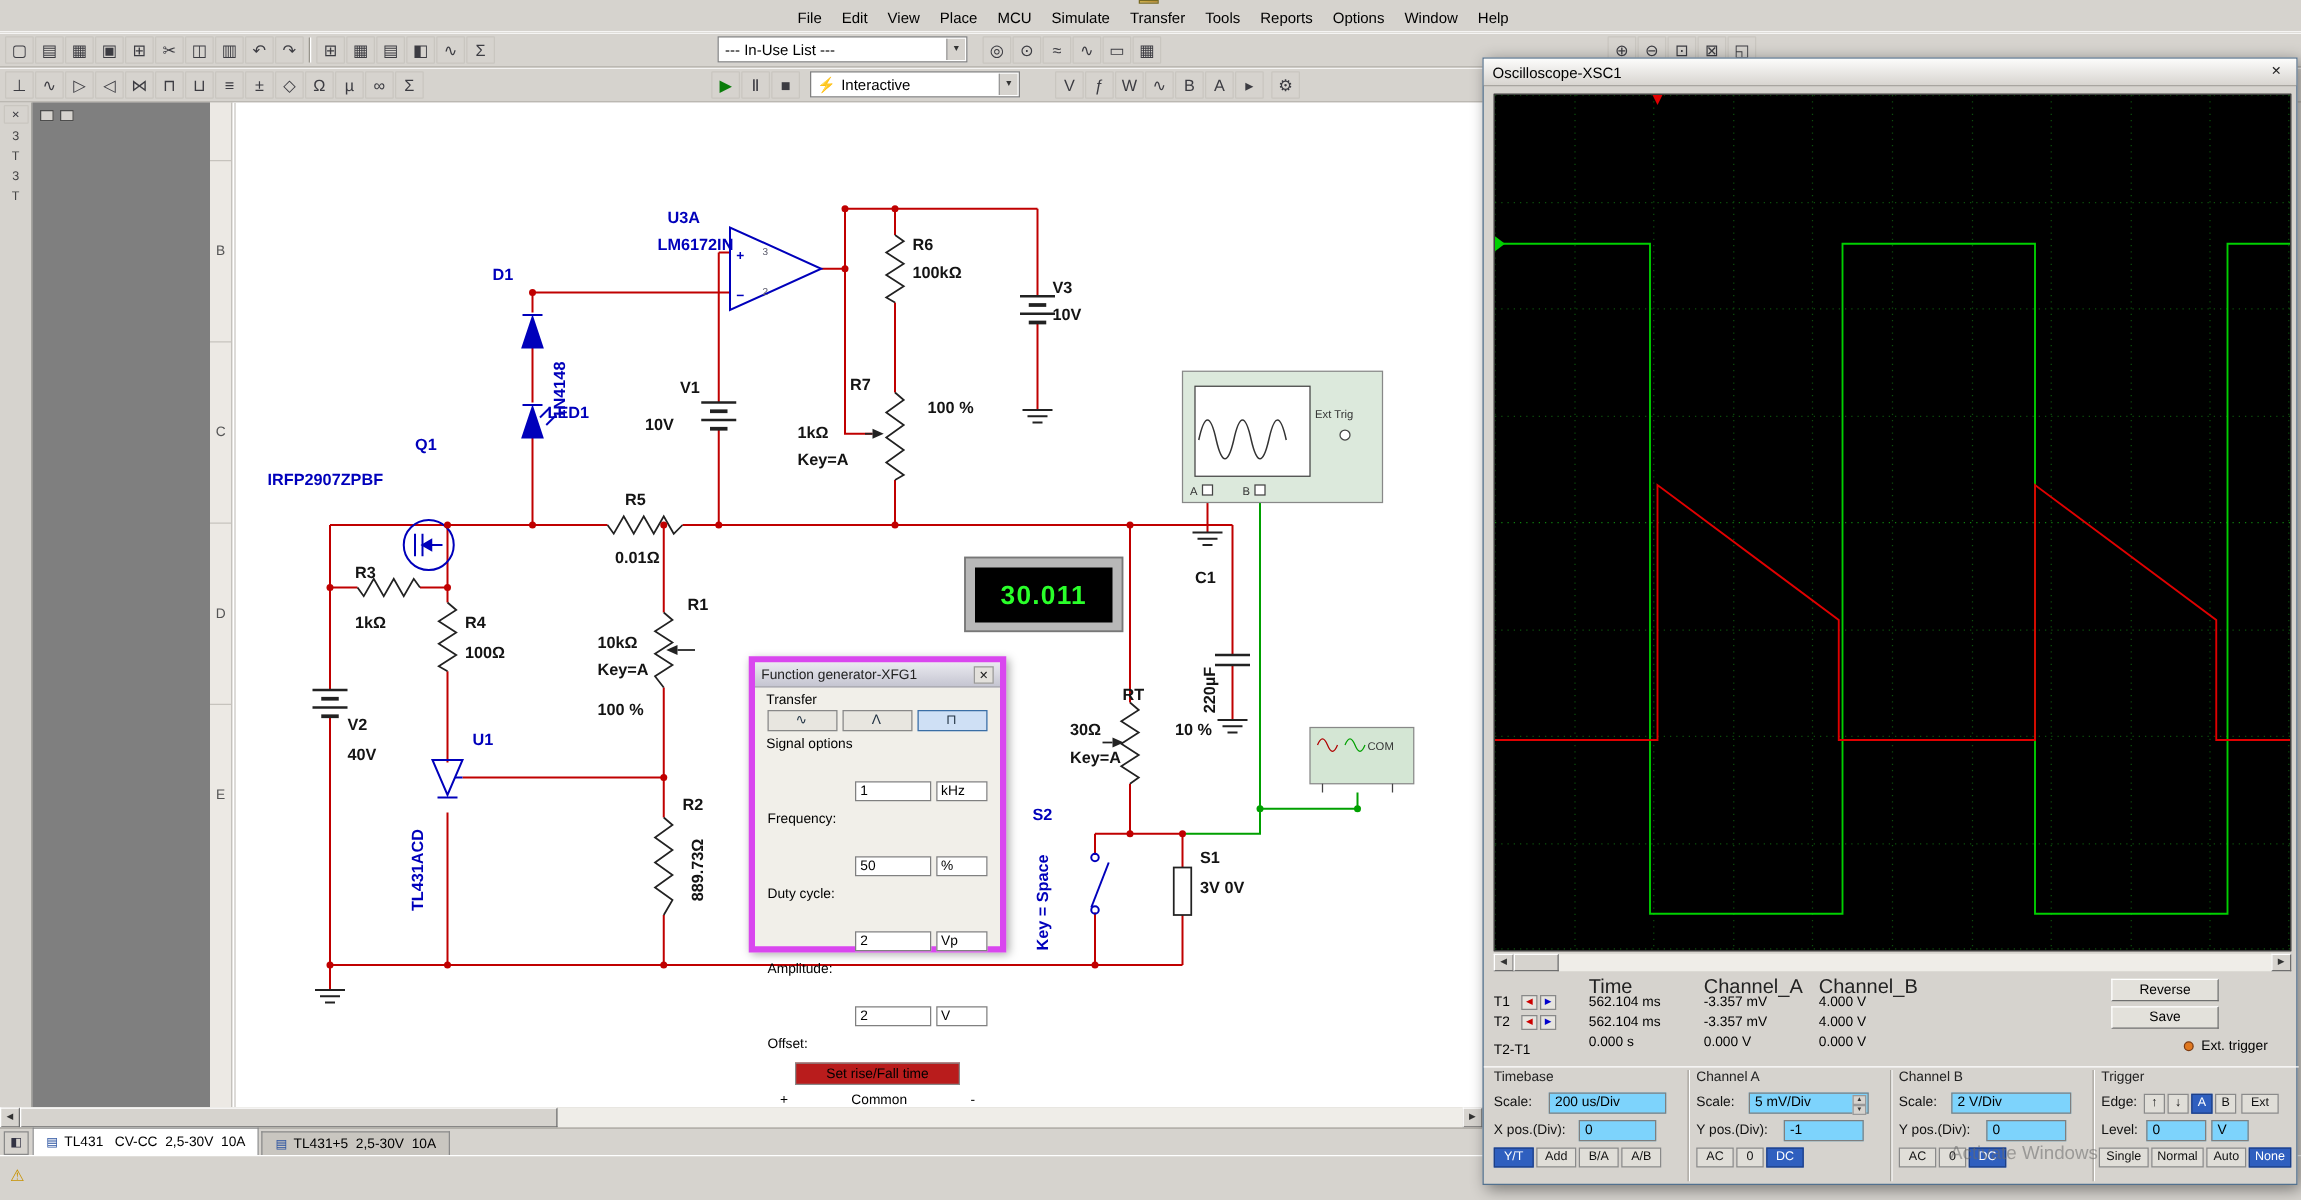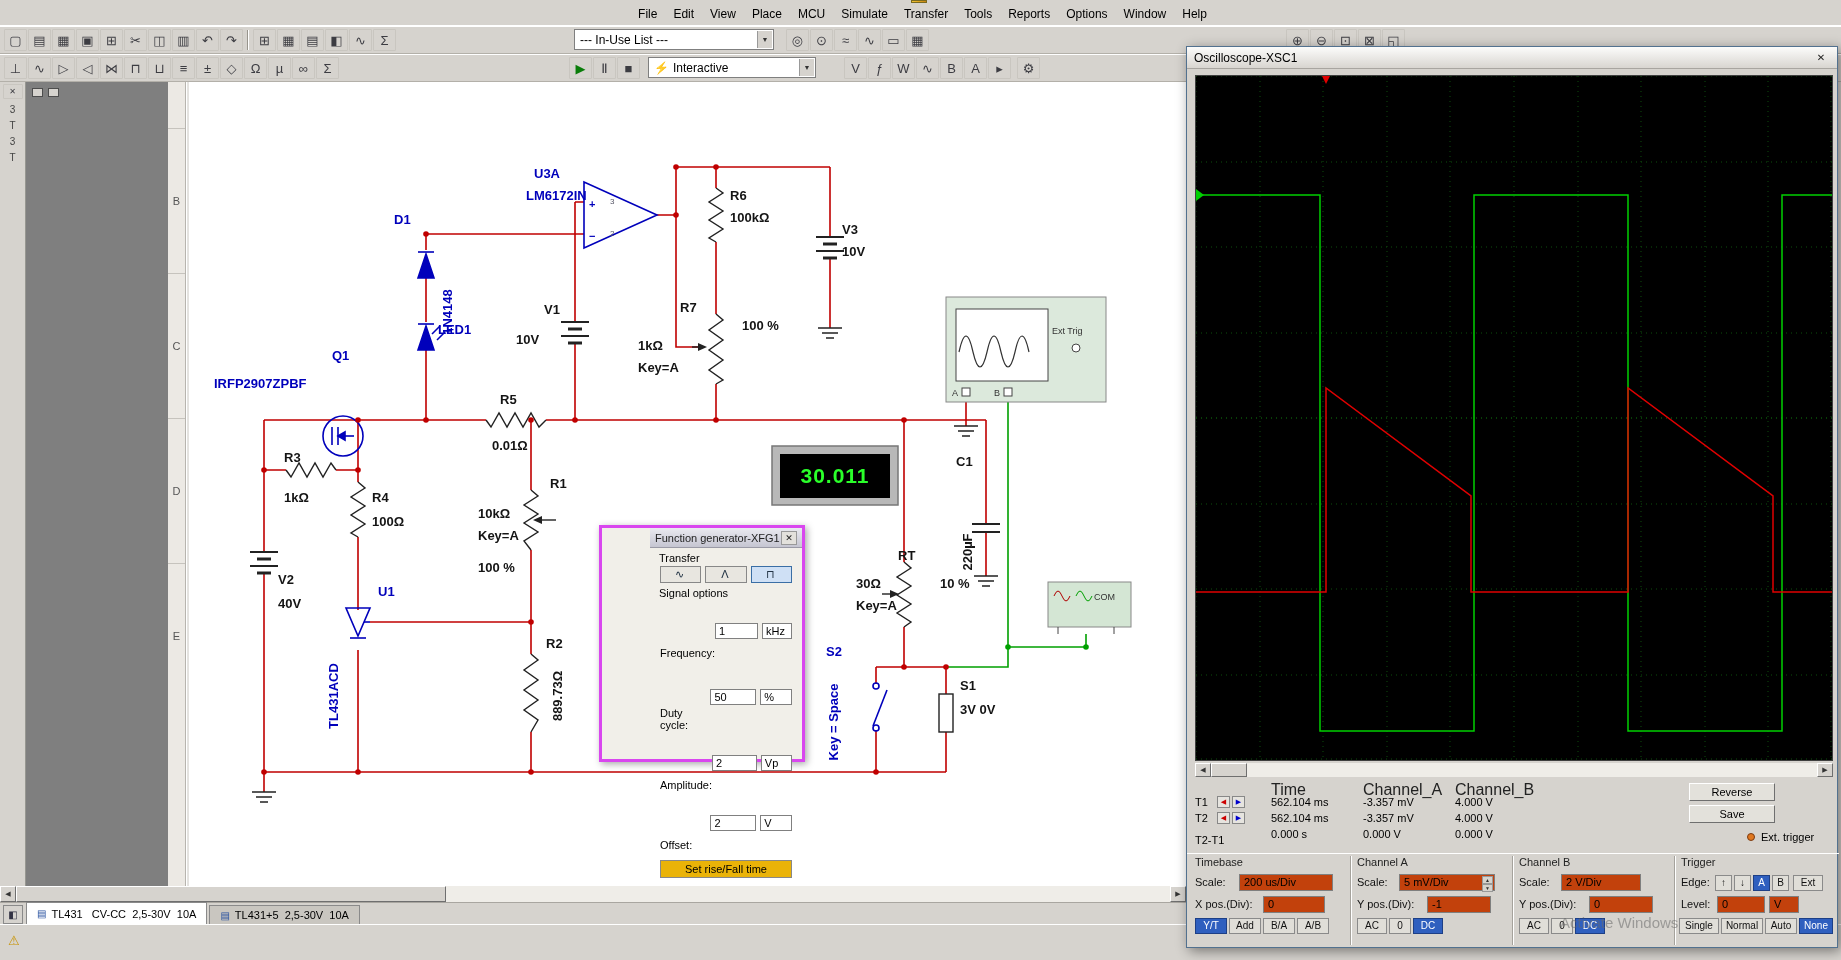--- a/index.html
+++ b/index.html
@@ -44,32 +44,32 @@
   #canvas{position:absolute;left:186px;top:82px;width:1004px;height:804px;background:#fff;overflow:hidden;}
   #schem{position:absolute;left:0;top:0;}
   #schem text{font-family:"Liberation Sans",sans-serif;}
   .tk{font-weight:bold;font-size:13px;fill:#141414;}
   .tb{font-weight:bold;font-size:13px;fill:#0000bb;}
   .ts{font-size:9px;fill:#333;}
   .tp{font-size:8px;fill:#556;}
   .meter7{font-family:"DejaVu Sans Mono",monospace;font-size:21px;font-weight:bold;fill:#2aff2a;letter-spacing:1px;}
 
   
-  .fg{position:absolute;left:413px;top:443px;width:206px;height:237px;background:#f1efe9;border:3px solid #d946ef;box-shadow:2px 2px 7px rgba(0,0,0,.35);z-index:5;padding-left:48px;}
+  .fg{position:absolute;left:413px;top:443px;width:206px;height:237px;background:#f1efe9;border:5px solid #d946ef;box-shadow:2px 2px 7px rgba(0,0,0,.35);z-index:5;}
   .fg-title{height:20px;background:linear-gradient(#eaeaf0,#c5c5d1);border-bottom:1px solid #9a9aa6;display:flex;align-items:center;padding:0 5px;font-size:11px;color:#222;}
   .fg-x{margin-left:auto;width:16px;height:14px;border:1px solid #999;background:#e3e1dc;text-align:center;line-height:12px;font-size:9px;}
   .fg-sec{padding:4px 9px 2px;font-size:11px;}
   .fg-waves{display:flex;gap:4px;padding:0 10px;}
   .fg-wave{flex:1;height:17px;background:#e8e6e0;border:1px solid #888;font-size:11px;line-height:15px;text-align:center;color:#234;letter-spacing:2px;}
   .fg-wave.sel{background:#cfe0f5;border-color:#3a6ea5;}
   .fg-row{display:flex;align-items:center;padding:2px 10px;}
   .fg-lab{width:72px;font-size:11px;margin-top:44px;}
   .fg-inp{width:62px;height:16px;background:#fff;border:1px solid #808080;font-size:11px;padding:1px 3px;}
   .fg-unit{width:42px;height:16px;background:#fff;border:1px solid #808080;font-size:11px;padding:1px 3px;margin-left:4px;}
-  .fg-rise{display:block;margin:7px auto 2px;width:132px;height:18px;background:#eab308;border:1px solid #888;font-size:11px;font-family:"Liberation Sans",sans-serif;}
+  .fg-rise{display:block;margin:7px auto 2px;width:132px;height:18px;background:#b91c1c;border:1px solid #888;font-size:11px;font-family:"Liberation Sans",sans-serif;}
   .fg-term{display:flex;justify-content:space-between;padding:4px 20px 0;font-size:11px;}
   .fg-pads{display:flex;justify-content:space-between;padding:3px 21px;}
   .pad{width:9px;height:9px;background:#c8c6c0;border:1px solid #777;border-radius:50%;}
 
   
   #hscroll{position:absolute;left:0;top:886px;width:1186px;height:16px;background:#d6d3ce;display:flex;}
   .sb-btn{width:16px;height:16px;background:#d6d3ce;border:1px solid;border-color:#fff #6f6f6f #6f6f6f #fff;font-size:7px;text-align:center;line-height:14px;color:#333;}
   .sb-track{flex:1;background:#efede8;position:relative;}
   .sb-thumb{position:absolute;left:0;top:0;height:16px;width:430px;background:#d6d3ce;border:1px solid;border-color:#fff #6f6f6f #6f6f6f #fff;}
   #tabsbar{position:absolute;left:0;top:902px;width:1186px;height:22px;background:#d6d3ce;display:flex;align-items:flex-end;padding-left:3px;border-top:1px solid #a9a6a0;}
@@ -95,21 +95,21 @@
   .m-hd{position:absolute;font-size:16px;color:#222;}
   .m-arr{position:absolute;width:13px;height:12px;border:1px solid #888;background:#e6e4df;font-size:7px;line-height:10px;text-align:center;}
   .m-arr.red{color:#c00;}
   .m-arr.blue{color:#00c;}
   .m-btn{position:absolute;width:86px;height:18px;background:#e3e1db;border:1px solid;border-color:#fff #6f6f6f #6f6f6f #fff;font-size:11px;text-align:center;line-height:16px;}
   .ext-dot{position:absolute;width:8px;height:8px;border-radius:50%;background:#e07820;border:1px solid #7c3a10;}
   .sc-ctl{position:absolute;left:0;top:806px;width:652px;height:94px;border-top:1px solid #fff;}
   .vline{position:absolute;top:2px;bottom:2px;width:1px;background:#a5a29c;box-shadow:1px 0 #fff;}
   .grp-title{position:absolute;top:2px;font-size:11px;color:#222;}
   .lab{position:absolute;font-size:11px;color:#111;}
-  .fld{position:absolute;height:17px;background:#c2410c;border:1px solid #7f7f7f;font-size:11px;padding:1px 4px;white-space:nowrap;}
+  .fld{position:absolute;height:17px;background:#7dd3fc;border:1px solid #7f7f7f;font-size:11px;padding:1px 4px;white-space:nowrap;}
   .sbtn{position:absolute;height:16px;background:#e0ded8;border:1px solid #8a8a8a;font-size:10px;text-align:center;line-height:14px;color:#111;}
   .sbtn.sel{background:#2f5fbf;border-color:#1d3f86;color:#fff;}
   .spin{position:absolute;right:1px;top:1px;width:11px;height:13px;display:flex;flex-direction:column;}
   .spin span{flex:1;font-size:5px;line-height:6px;text-align:center;background:#d6d3ce;border:1px solid #999;color:#333;}
   #watermark{position:absolute;left:1560px;top:914px;font-size:15px;color:rgba(105,105,105,.55);z-index:60;}
 </style>
 </head>
 <body>
 
 <div id="app">
@@ -606,21 +606,21 @@
           </span>
       </span>
       <span class="lab" style="left:170px;top:44px">Y pos.(Div):</span>
       <span class="fld" style="left:240px;top:42px;width:64px">-1</span>
       <button class="sbtn" style="left:170px;top:64px;width:30px">AC</button>
       <button class="sbtn" style="left:202px;top:64px;width:22px">0</button>
       <button class="sbtn sel" style="left:226px;top:64px;width:30px">DC</button>
 
       <span class="grp-title" style="left:332px">Channel B</span>
       <span class="lab" style="left:332px;top:22px">Scale:</span>
-      <span class="fld" style="left:374px;top:20px;width:80px">2 V/Div</span>
+      <span class="fld" style="left:374px;top:20px;width:96px">2 V/Div</span>
       <span class="lab" style="left:332px;top:44px">Y pos.(Div):</span>
       <span class="fld" style="left:402px;top:42px;width:64px">0</span>
       <button class="sbtn" style="left:332px;top:64px;width:30px">AC</button>
       <button class="sbtn" style="left:364px;top:64px;width:22px">0</button>
       <button class="sbtn sel" style="left:388px;top:64px;width:30px">DC</button>
 
       <span class="grp-title" style="left:494px">Trigger</span>
       <span class="lab" style="left:494px;top:22px">Edge:</span>
       <button class="sbtn" style="left:528px;top:21px;width:17px">↑</button>
       <button class="sbtn" style="left:547px;top:21px;width:17px">↓</button>

